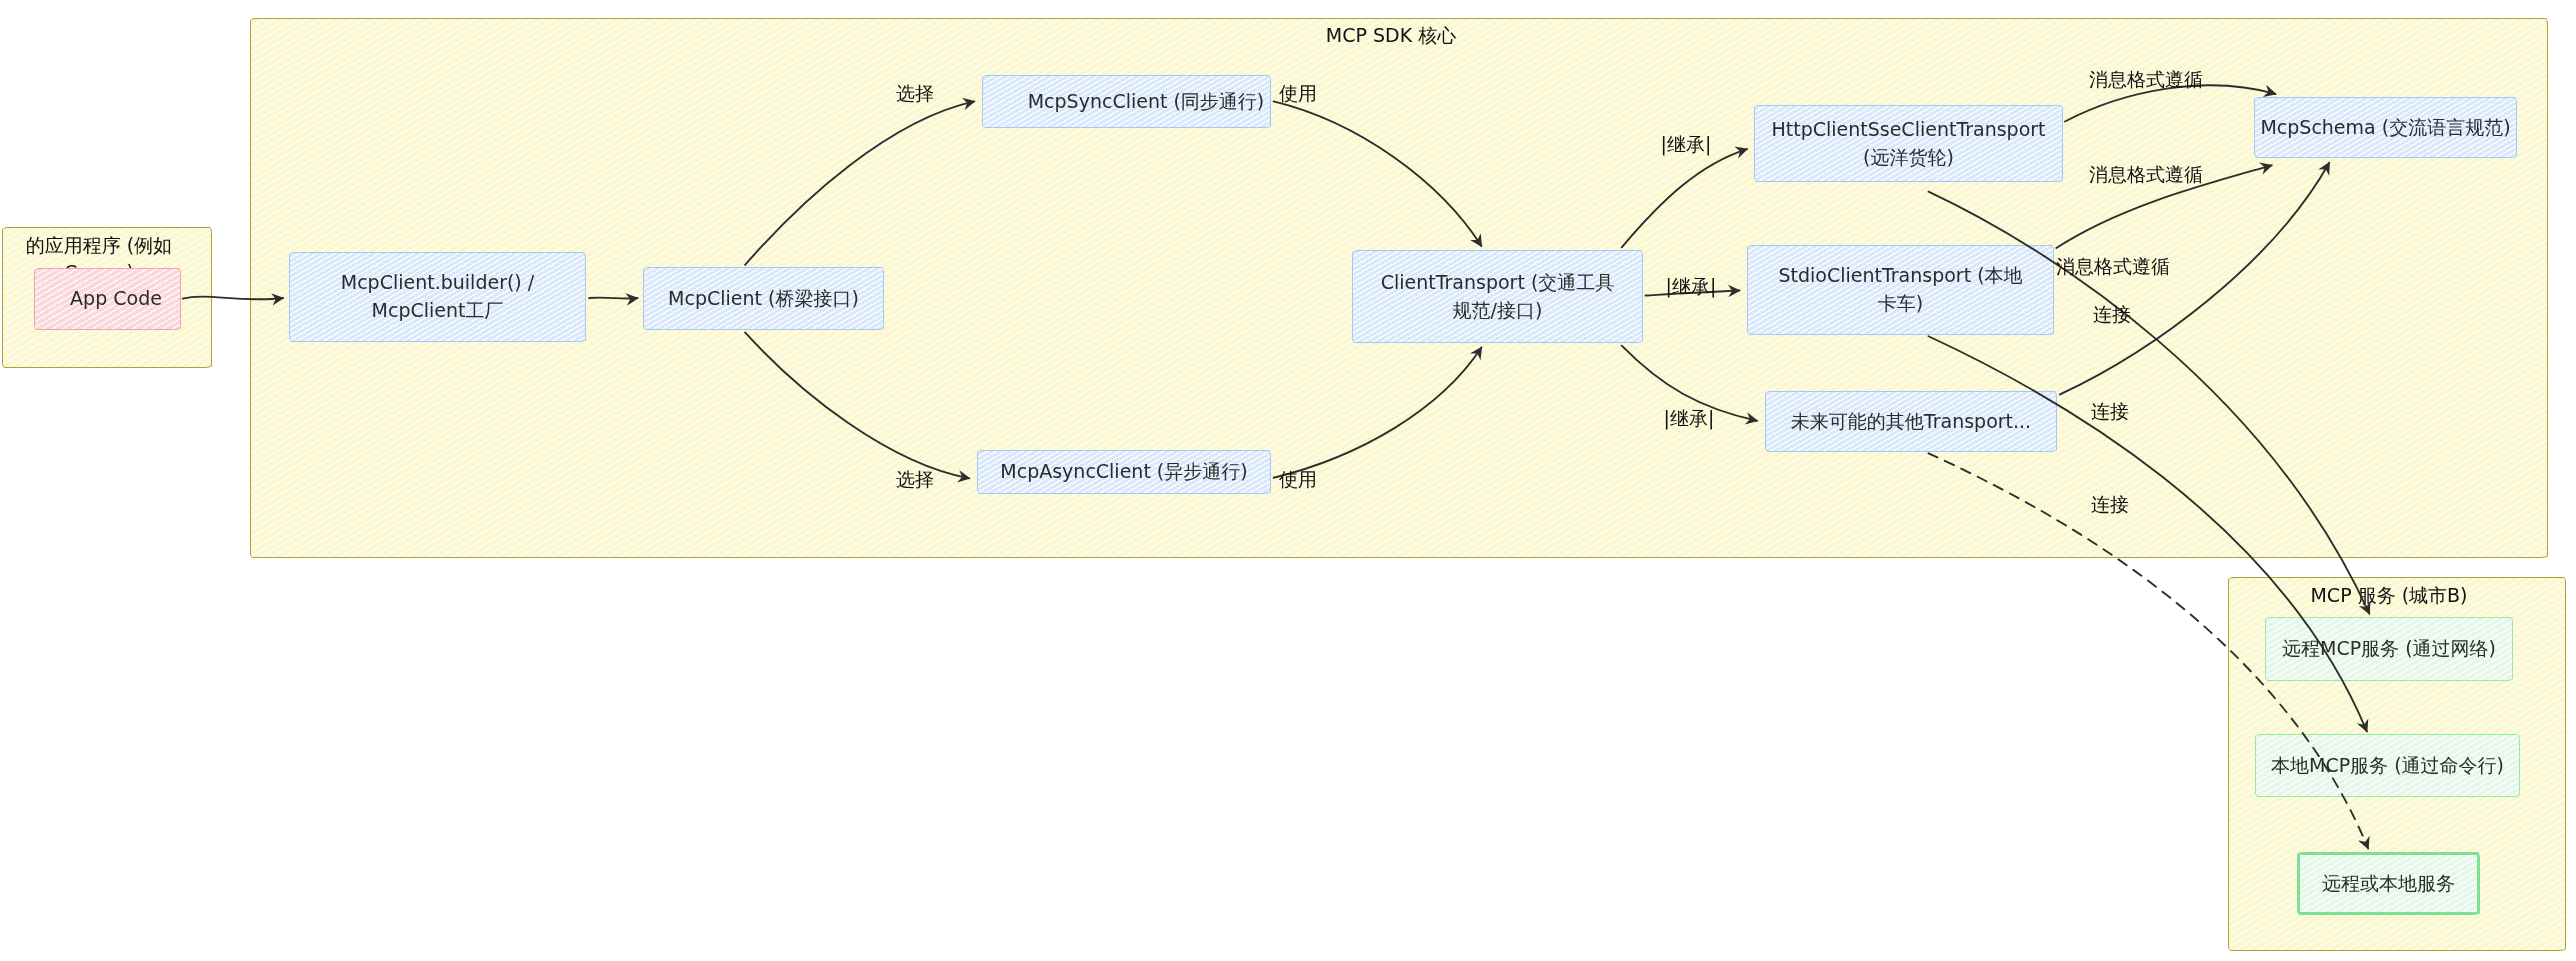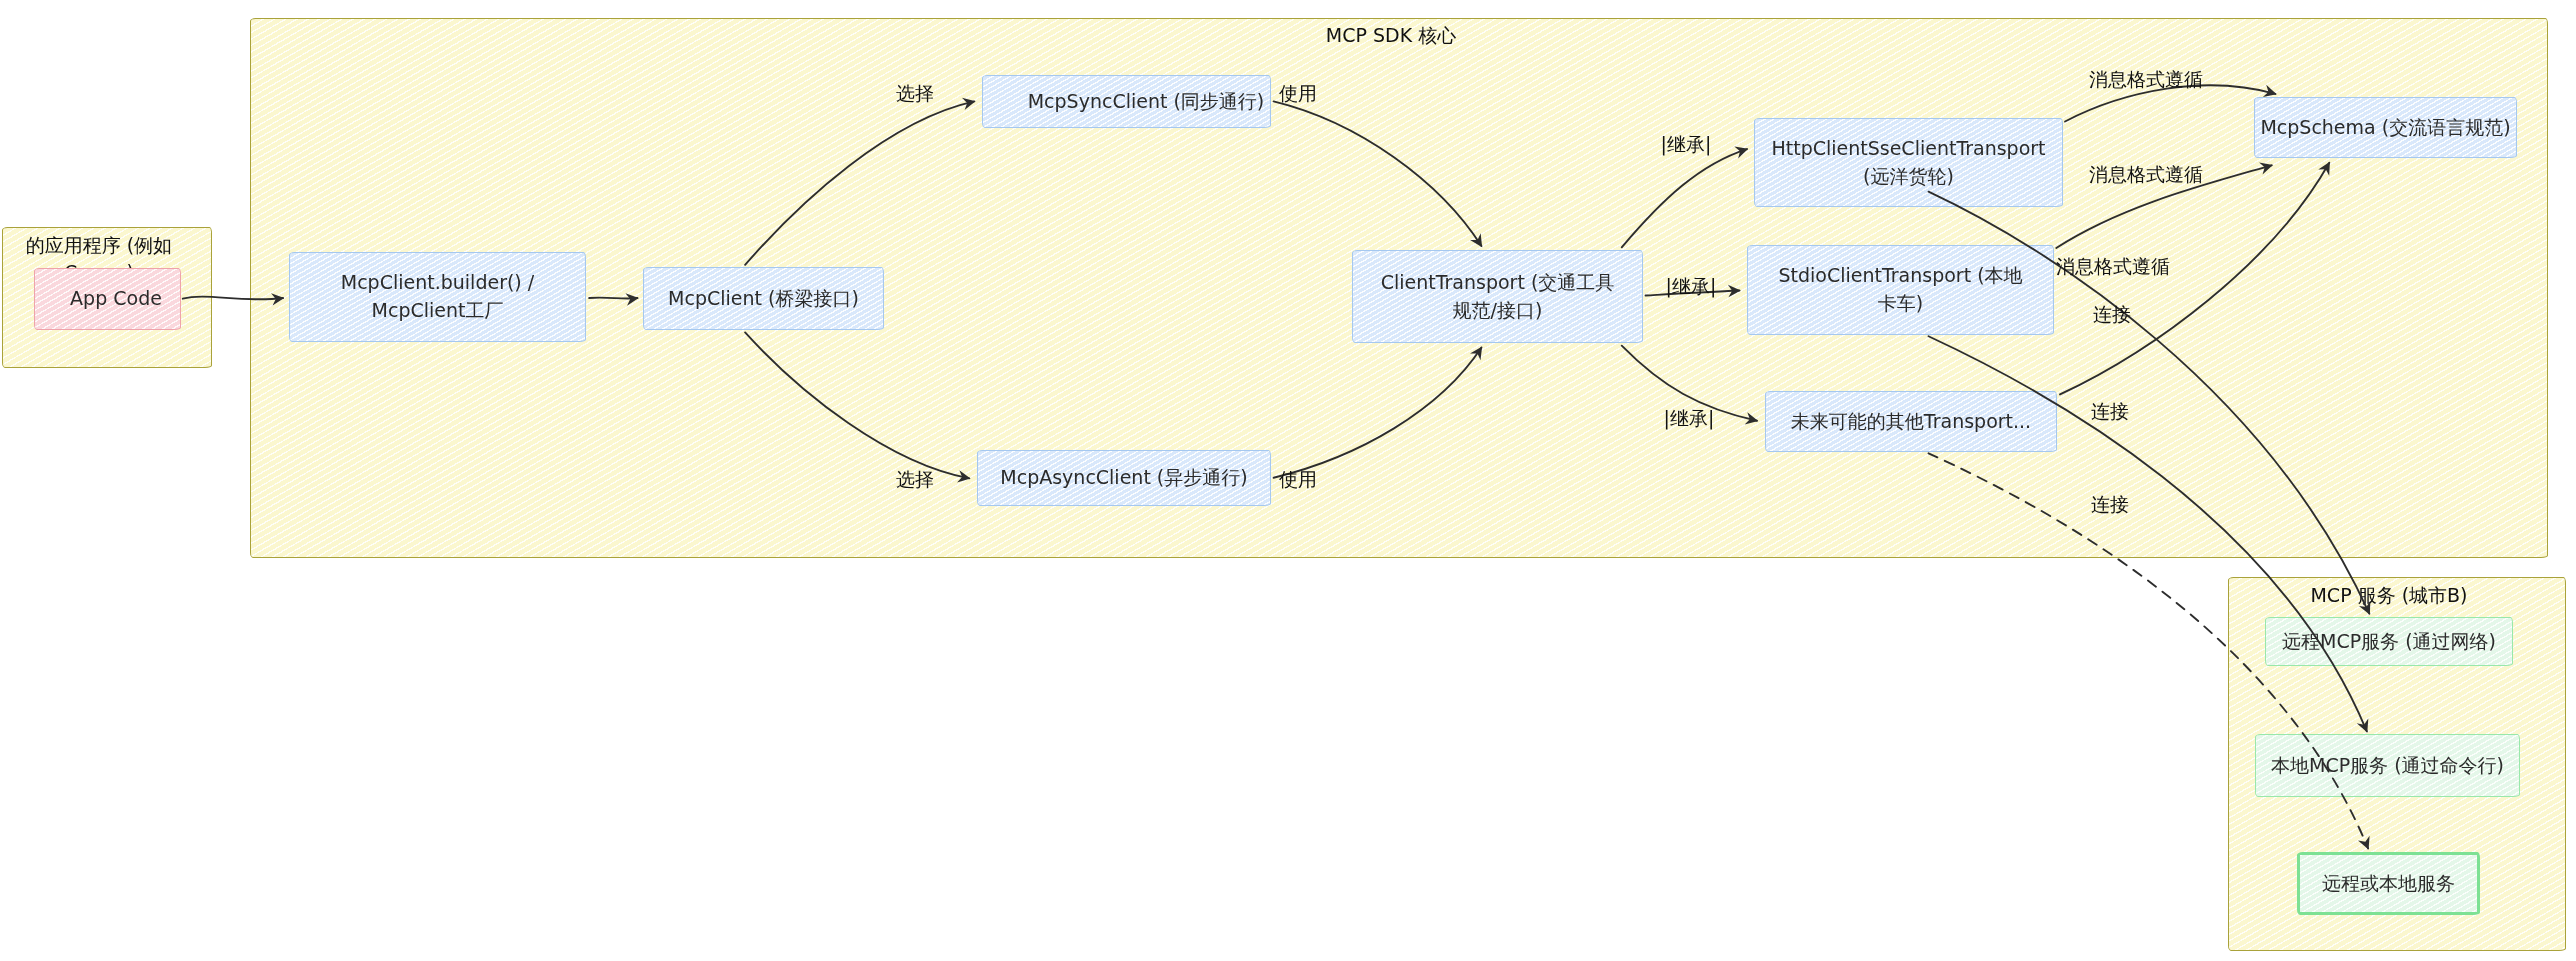--- a/index.html
+++ b/index.html
@@ -80,36 +80,36 @@
 
   <div class="box pink" style="left:34px;top:268px;width:147px;height:62px;">App Code</div>
 
   <div class="box blue" style="left:643px;top:267px;width:241px;height:63px;">McpClient (桥梁接口)</div>
 
   <div class="box blue" style="left:289px;top:252px;width:297px;height:90px;">McpClient.builder() /
 McpClient工厂</div>
 
   <div class="box blue" style="left:982px;top:75px;width:289px;height:53px;padding-left:39px;">McpSyncClient (同步通行)</div>
 
-  <div class="box blue" style="left:977px;top:450px;width:294px;height:56px;">McpAsyncClient (异步通行)</div>
+  <div class="box blue" style="left:977px;top:450px;width:294px;height:44px;">McpAsyncClient (异步通行)</div>
 
   <div class="box blue" style="left:1352px;top:250px;width:291px;height:93px;">ClientTransport (交通工具
 规范/接口)</div>
 
-  <div class="box blue" style="left:1754px;top:118px;width:309px;height:89px;">HttpClientSseClientTransport
+  <div class="box blue" style="left:1754px;top:105px;width:309px;height:77px;">HttpClientSseClientTransport
 (远洋货轮)</div>
 
   <div class="box blue" style="left:1747px;top:245px;width:307px;height:90px;">StdioClientTransport (本地
 卡车)</div>
 
   <div class="box blue" style="left:1765px;top:391px;width:292px;height:61px;">未来可能的其他Transport...</div>
 
   <div class="box blue" style="left:2254px;top:97px;width:263px;height:61px;">McpSchema (交流语言规范)</div>
 
-  <div class="box green" style="left:2265px;top:617px;width:248px;height:49px;">远程MCP服务 (通过网络)</div>
+  <div class="box green" style="left:2265px;top:617px;width:248px;height:64px;">远程MCP服务 (通过网络)</div>
 
   <div class="box green" style="left:2255px;top:734px;width:265px;height:63px;">本地MCP服务 (通过命令行)</div>
 
   <div class="box green strong" style="left:2297px;top:852px;width:183px;height:63px;">远程或本地服务</div>
 
   <svg class="edges" viewBox="0 0 4114 1536">
     <defs>
       <marker id="arrow" viewBox="0 0 12 12" refX="10" refY="6" markerWidth="8" markerHeight="8" orient="auto-start-reverse">
         <path d="M1 1 L11 6 L1 11 L4.2 6 Z" fill="#2d2d2d"></path>
       </marker>

